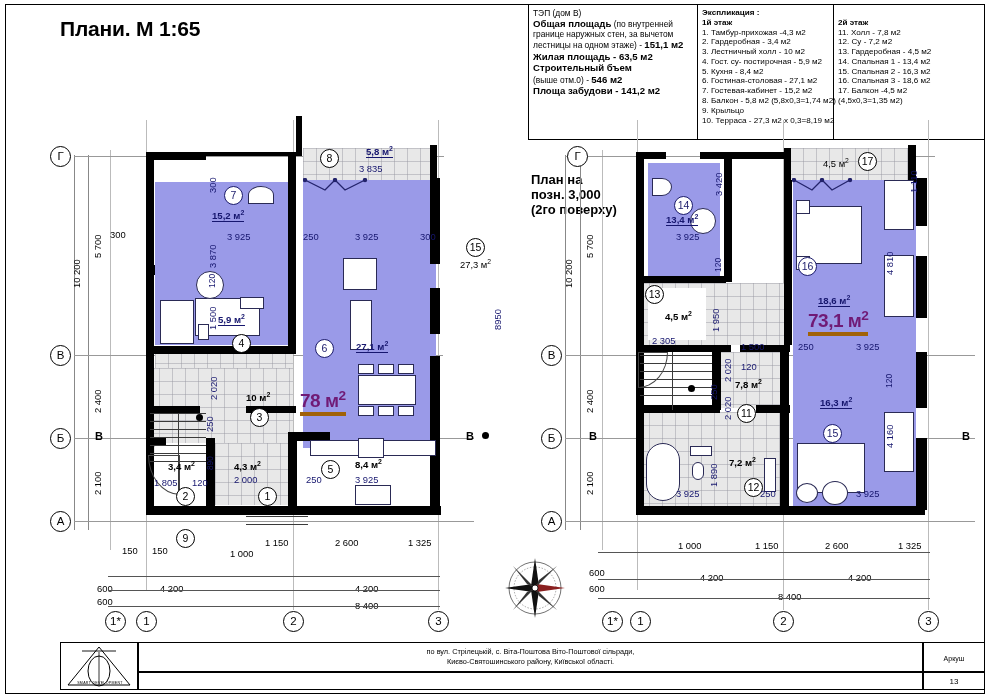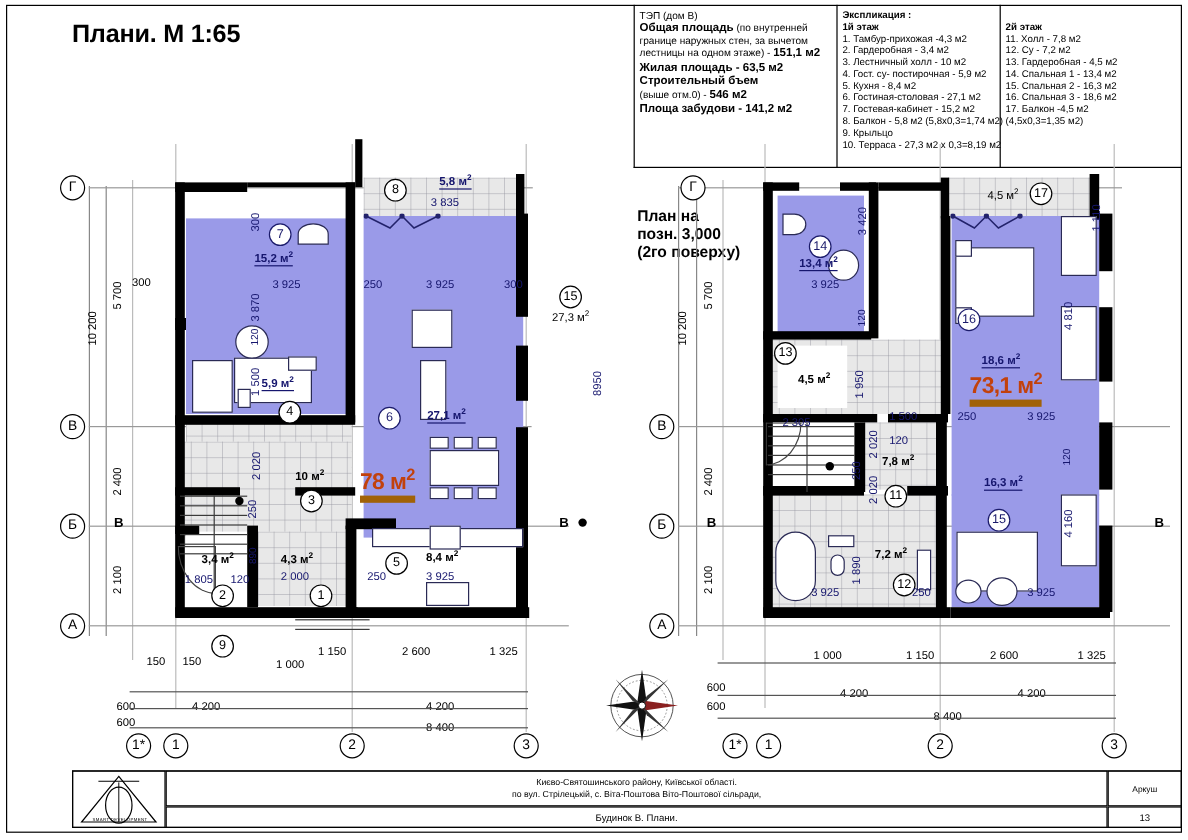--- a/index.html
+++ b/index.html
@@ -57,22 +57,22 @@
   .bub.navy { border-color:#1b1b6b; color:#1b1b6b; }
   .bub.axis { width:21px; height:21px; line-height:19px; font-size:11.5px; }
 
   
   .area {
     position:absolute; font-size:9.6px; font-weight:bold; color:#16166e;
     border-bottom:1.3px solid #16166e; white-space:nowrap; padding-bottom:0px;
   }
   .area.plain { border-bottom:none; color:#000; font-weight:bold;}
   .bigarea {
-    position:absolute; font-size:19px; font-weight:bold; color:#c2410c;
-    border-bottom:6px solid #a16207; white-space:nowrap; letter-spacing:-0.5px;text-align:right;
+    position:absolute; font-size:19px; font-weight:bold; color:#701a75;
+    border-bottom:4px solid #a16207; white-space:nowrap; letter-spacing:-0.5px;text-align:right;
   }
   .dim {
     position:absolute; font-size:9.4px; color:#16166e; white-space:nowrap;
     font-family:"Liberation Sans", sans-serif;
   }
   .dim.k { color:#000; }
   .dim.v { transform-origin:0 0; transform:rotate(-90deg); }
   .dimline { position:absolute; background:#555; }
 
   
@@ -423,21 +423,21 @@
     <div class="area" style="left:818px;top:294px;">18,6 м<span class="sup">2</span></div>
     <div class="area plain" style="left:735px;top:378px;">7,8 м<span class="sup">2</span></div>
     <div class="area plain" style="left:729px;top:456px;">7,2 м<span class="sup">2</span></div>
     <div class="area" style="left:820px;top:396px;">16,3 м<span class="sup">2</span></div>
     <div class="bigarea" style="left:808px;top:308px;">73,1 м<span class="sup">2</span></div>
 
     <div class="dim v" style="left:713px;top:196px;">3 420</div>
     <div class="dim" style="left:676px;top:231px;">3 925</div>
     <div class="dim v" style="left:713px;top:272px;font-size:8.5px;">120</div>
     <div class="dim v" style="left:710px;top:332px;">1 950</div>
-    <div class="dim" style="left:652px;top:346px;">2 305</div>
+    <div class="dim" style="left:652px;top:335px;">2 305</div>
     <div class="dim" style="left:741px;top:341px;">1 500</div>
     <div class="dim" style="left:741px;top:361px;">120</div>
     <div class="dim" style="left:798px;top:341px;">250</div>
     <div class="dim" style="left:856px;top:341px;">3 925</div>
     <div class="dim v" style="left:908px;top:193px;">1 110</div>
     <div class="dim v" style="left:884px;top:275px;">4 810</div>
     <div class="dim v" style="left:708px;top:400px;">250</div>
     <div class="dim v" style="left:722px;top:382px;">2 020</div>
     <div class="dim v" style="left:722px;top:420px;">2 020</div>
     <div class="dim v" style="left:708px;top:487px;">1 890</div>
@@ -487,20 +487,19 @@
 
   <svg class="abs" style="left:64px;top:644px;width:70px;height:44px;" viewBox="0 0 70 44">
     <polygon points="35,3 66,41 4,41" fill="none" stroke="#000" stroke-width="1"></polygon>
     <ellipse cx="35" cy="27" rx="11" ry="15" fill="none" stroke="#000" stroke-width="1"></ellipse>
     <line x1="35" y1="8" x2="35" y2="41" stroke="#000" stroke-width="0.8"></line>
     <line x1="18" y1="7" x2="52" y2="7" stroke="#000" stroke-width="0.9"></line>
   </svg>
   <div class="abs" style="left:62px;top:681px;width:76px;text-align:center;font-size:3.6px;letter-spacing:0.3px;">SMART DEVELOPMENT</div>
 
   <div class="tb-text" style="left:138px;top:647px;width:785px;">
+    <div>по вул. Стрілецькій, с. Віта-Поштова Віто-Поштової сільради,</div>
     <div>Києво-Святошинського району,  Київської області.</div>
-    <div>по вул. Стрілецькій, с. Віта-Поштова Віто-Поштової сільради,</div>
-  </div>
-  <div class="tb-text" style="left:138px;top:677px;width:785px;font-size:8px;">Будинок В. Плани.</div>
+  </div>
   <div class="tb-text" style="left:923px;top:654px;width:62px;font-size:7px;">Аркуш</div>
   <div class="tb-text" style="left:923px;top:677px;width:62px;font-size:8px;">13</div>
 
 </div>
 
 </body></html>

